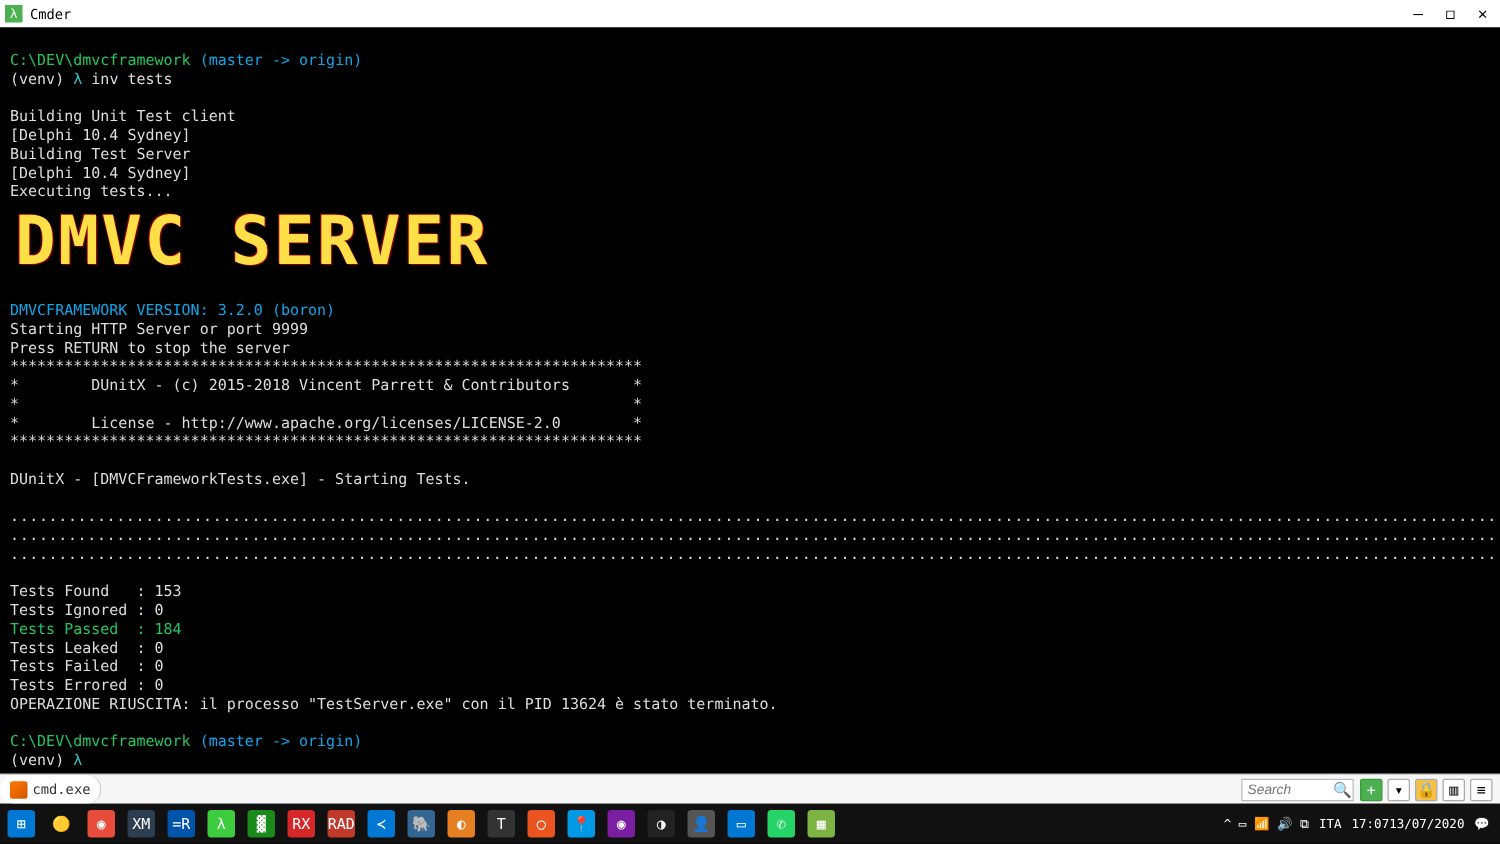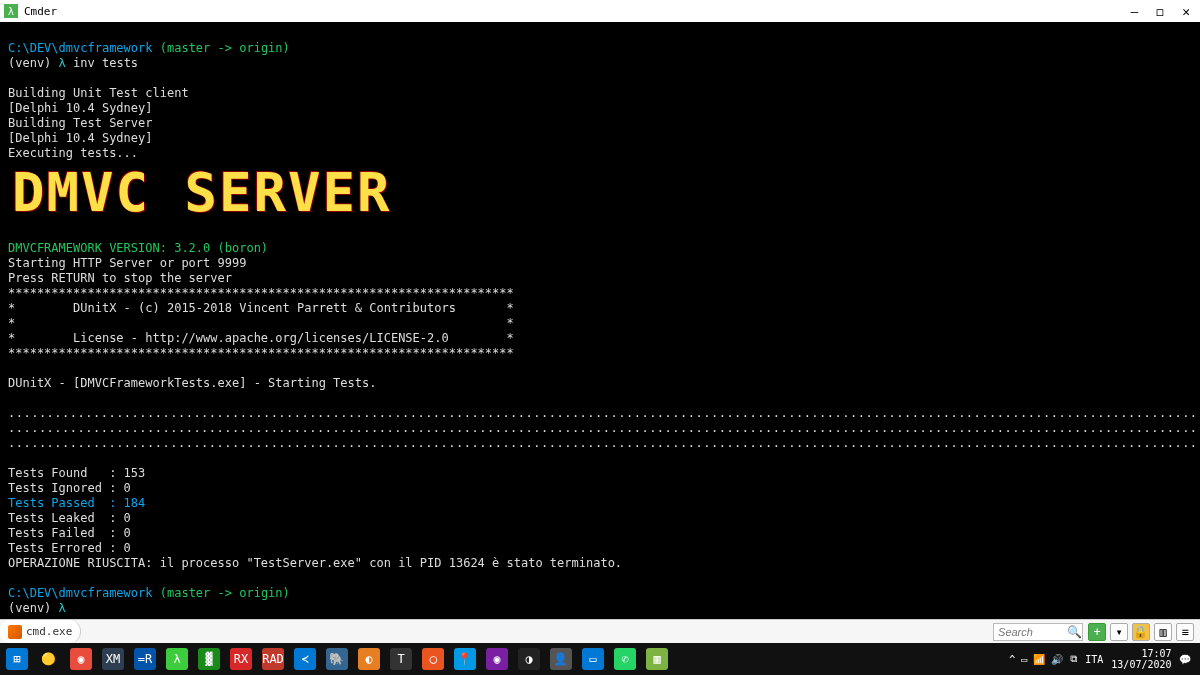--- a/index.html
+++ b/index.html
@@ -35,22 +35,22 @@
 .titlebar-btn { font-size: 13px; color: #000; cursor: pointer; }
 .terminal {
   background: #000;
   color: #ccc;
   padding: 4px 8px;
   line-height: 1.25;
   height: calc(100% - 22px - 24px - 32px);
   overflow: hidden;
   white-space: pre;
 }
-.gold { color: #22c55e; text-align: right; }
-.green { color: #0ea5e9; }
+.gold { color: #0ea5e9; text-align: right; }
+.green { color: #22c55e; }
 .cyan { color: #29c7c7; }
 .white { color: #ddd; }
 .banner {
   font-family: monospace;
   font-size: 54px;
   font-weight: 900;
   color: #fde047;
   letter-spacing: 2px;
   line-height: 0.9;
   padding: 8px 0 8px 4px;
@@ -102,21 +102,21 @@
   bottom: 0; left: 0; right: 0;
   height: 32px;
   background: #111;
   display: flex;
   align-items: center;
 }
 .taskbar-left { display: flex; align-items: center; gap: 10px; padding-left: 6px; }
 .task-icon { width: 22px; height: 22px; border-radius: 3px; display: flex; align-items: center; justify-content: center; font-size: 12px; color: #fff; cursor: pointer; }
 .taskbar-right { margin-left: auto; display: flex; align-items: center; gap: 8px; color: #fff; font-size: 10px; padding-right: 8px; }
 .systray { display: flex; gap: 6px; align-items: center; }
-.clock { display: flex; flex-direction: column; align-items: flex-end; line-height: 1.1; }
+.clock { display: flex; flex-direction: row; align-items: flex-end; line-height: 1.1; }
 .dots-line { letter-spacing: 0.5px; }
 </style>
 </head>
 <body>
 
 <div class="titlebar">
   <span class="titlebar-icon">λ</span>
   <span class="titlebar-title">Cmder</span>
   <div class="titlebar-btns">
     <span class="titlebar-btn">—</span>

